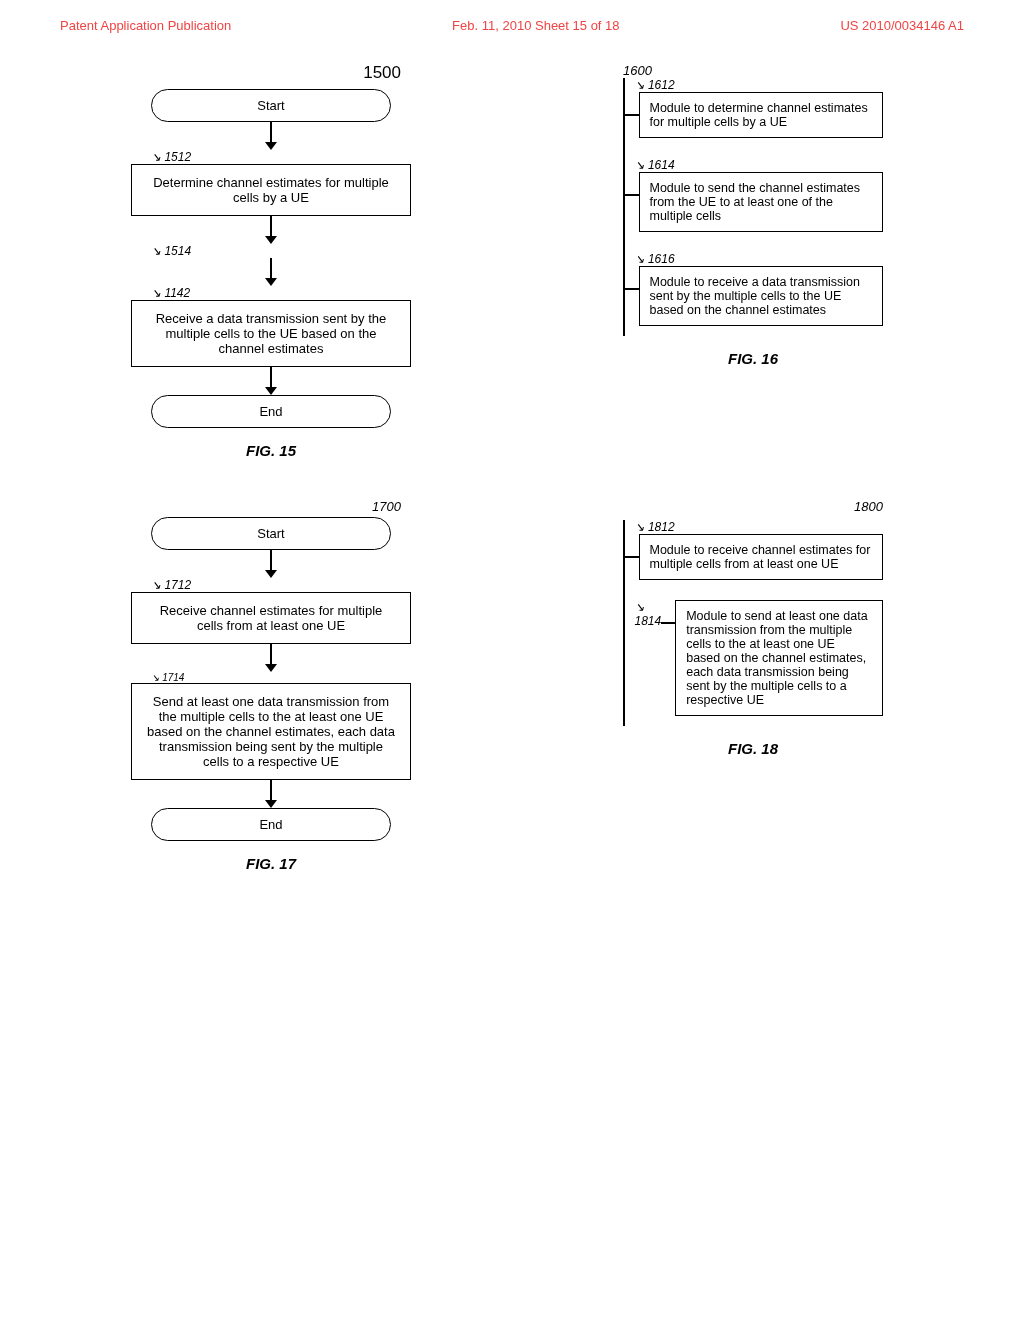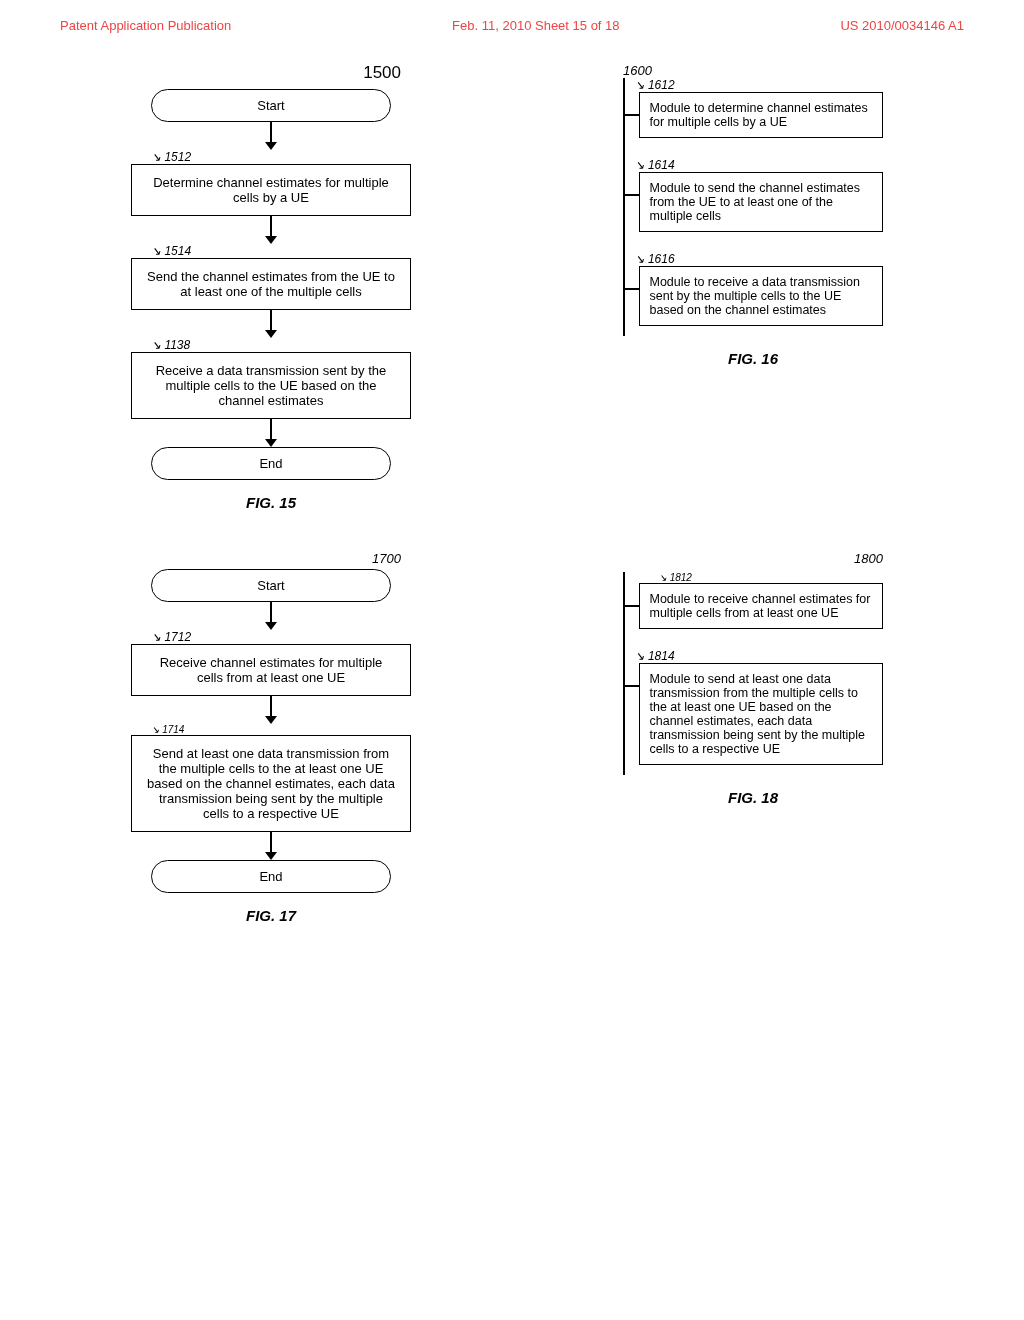--- a/index.html
+++ b/index.html
@@ -136,30 +136,27 @@
           <span>Determine channel estimates for multiple cells by a UE</span>
         </div>
 
         <div class="arrow">
           <div class="arrow-line"></div>
           <div class="arrow-head"></div>
         </div>
         <div style="display:flex; justify-content:flex-start; width:240px;">
           <span style="font-size:12px; font-style:italic;">↘ 1514</span>
         </div>
-        <div class="rect-box">
-          <span>Send the channel estimates from the UE to at least one of the multiple cells</span>
-        </div>
-
-        <div class="arrow">
-          <div class="arrow-line"></div>
-          <div class="arrow-head"></div>
-        </div>
-        <div style="display:flex; justify-content:flex-start; width:240px;">
-          <span style="font-size:12px; font-style:italic;">↘ 1138</span>
+
+        <div class="arrow">
+          <div class="arrow-line"></div>
+          <div class="arrow-head"></div>
+        </div>
+        <div style="display:flex; justify-content:flex-start; width:240px;">
+          <span style="font-size:12px; font-style:italic;">↘ 1142</span>
         </div>
         <div class="rect-box">
           <span>Receive a data transmission sent by the multiple cells to the UE based on the channel estimates</span>
         </div>
 
         <div class="arrow">
           <div class="arrow-line"></div>
           <div class="arrow-head"></div>
         </div>
         <div class="start-end-box">
@@ -280,31 +277,31 @@
       </div>
 
       <div style="display:flex; flex-direction:row; align-items:stretch; width:260px;">
 
         <div style="width:1.5px; background:#000; flex-shrink:0;"></div>
 
         <div style="display:flex; flex-direction:column; flex:1;">
 
           <div style="display:flex; flex-direction:column; margin-bottom:20px;">
             <div style="display:flex; justify-content:flex-start; margin-left:10px;">
-              <span style="font-size:10px; font-style:italic;margin-left:24px;">↘ 1812</span>
+              <span style="font-size:12px; font-style:italic;">↘ 1812</span>
             </div>
             <div style="display:flex; flex-direction:row; align-items:stretch;">
               <div style="width:14px; height:1.5px; background:#000; margin-top:22px; flex-shrink:0;"></div>
               <div style="border:1.5px solid #000; padding:8px 10px; font-size:12.5px; text-align:left; flex:1;">
                 <span>Module to receive channel estimates for multiple cells from at least one UE</span>
               </div>
             </div>
           </div>
 
-          <div style="display:flex; flex-direction:column; margin-bottom:10px;">
+          <div style="display:flex; flex-direction:row; margin-bottom:10px;">
             <div style="display:flex; justify-content:flex-start; margin-left:10px;">
               <span style="font-size:12px; font-style:italic;">↘ 1814</span>
             </div>
             <div style="display:flex; flex-direction:row; align-items:stretch;">
               <div style="width:14px; height:1.5px; background:#000; margin-top:22px; flex-shrink:0;"></div>
               <div style="border:1.5px solid #000; padding:8px 10px; font-size:12.5px; text-align:left; flex:1;">
                 <span>Module to send at least one data transmission from the multiple cells to the at least one UE based on the channel estimates, each data transmission being sent by the multiple cells to a respective UE</span>
               </div>
             </div>
           </div>

